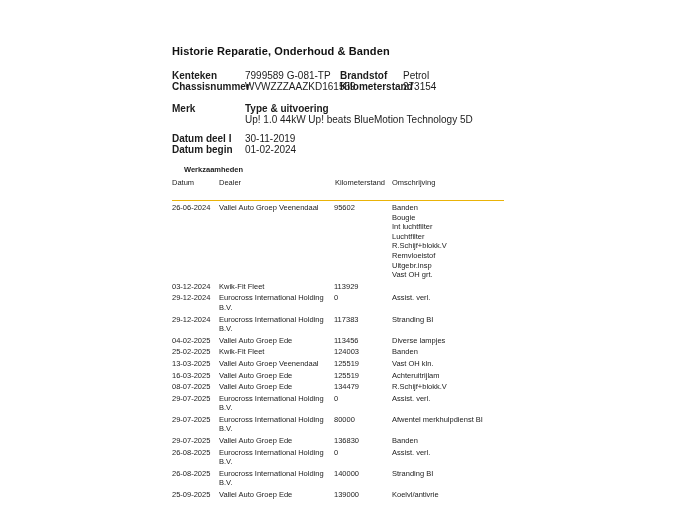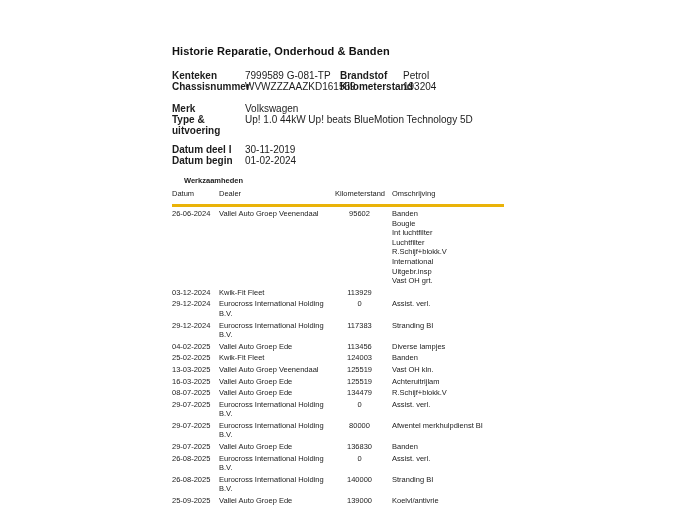--- a/index.html
+++ b/index.html
@@ -45,62 +45,61 @@
     padding-left: 12px;
   }
   .wtable {
     margin-top: 4px;
     font-size: 7.5px;
   }
   .thead {
     display: grid;
     grid-template-columns: 47px 115px 51px 1fr;
     line-height: 10px;
-    padding-bottom: 5px;
-    border-bottom: 3px solid #eab308;
+    padding-bottom: 12px;
+    border-bottom: 1px solid #eab308;
     color: #222222;
   }
   .thead .h-km { text-align: right; }
   .thead .h-desc { padding-left: 7px; }
   .trow {
     display: grid;
     grid-template-columns: 47px 115px 51px 1fr;
     line-height: 9.6px;
     padding-top: 2px;
   }
   .c-datum { white-space: nowrap; }
   .c-dealer { white-space: pre-line; padding-right: 4px; }
-  .c-km { text-align: center; }
+  .c-km { text-align: left; }
   .c-desc { padding-left: 7px; }
   .desc-line { white-space: nowrap; }
 </style>
 </head>
 <body>
 
 <div class="doc">
 
   <div class="title">Historie Reparatie, Onderhoud &amp; Banden</div>
 
   <div class="info-grid">
     <div class="lbl">Kenteken</div>
     <div>7999589 G-081-TP</div>
     <div class="lbl">Brandstof</div>
     <div>Petrol</div>
 
     <div class="lbl">Chassisnummer</div>
     <div>WVWZZZAAZKD161569</div>
     <div class="lbl">Kilometerstand</div>
-    <div>193204</div>
+    <div>273154</div>
   </div>
 
   <div class="gap11"></div>
 
   <div class="info-grid" style="margin-top:0">
     <div class="lbl">Merk</div>
-    <div class="span3">Volkswagen</div>
 
     <div class="lbl">Type &amp; uitvoering</div>
     <div class="span3">Up! 1.0 44kW Up! beats BlueMotion Technology 5D</div>
   </div>
 
   <div class="gap8"></div>
 
   <div class="info-grid" style="margin-top:0">
     <div class="lbl">Datum deel I</div>
     <div class="span3">30-11-2019</div>
@@ -122,21 +121,21 @@
         <div class="trow">
           <div class="c-datum">26-06-2024</div>
           <div class="c-dealer">Vallei Auto Groep Veenendaal</div>
           <div class="c-km">95602</div>
           <div class="c-desc">
             <div class="desc-line">Banden</div>
             <div class="desc-line">Bougie</div>
             <div class="desc-line">Int luchtfilter</div>
             <div class="desc-line">Luchtfilter</div>
             <div class="desc-line">R.Schijf+blokk.V</div>
-            <div class="desc-line">International</div>
+            <div class="desc-line">Remvloeistof</div>
             <div class="desc-line">Uitgebr.insp</div>
             <div class="desc-line">Vast OH grt.</div>
           </div>
         </div>
         <div class="trow">
           <div class="c-datum">03-12-2024</div>
           <div class="c-dealer">Kwik-Fit Fleet</div>
           <div class="c-km">113929</div>
         </div>
         <div class="trow">

